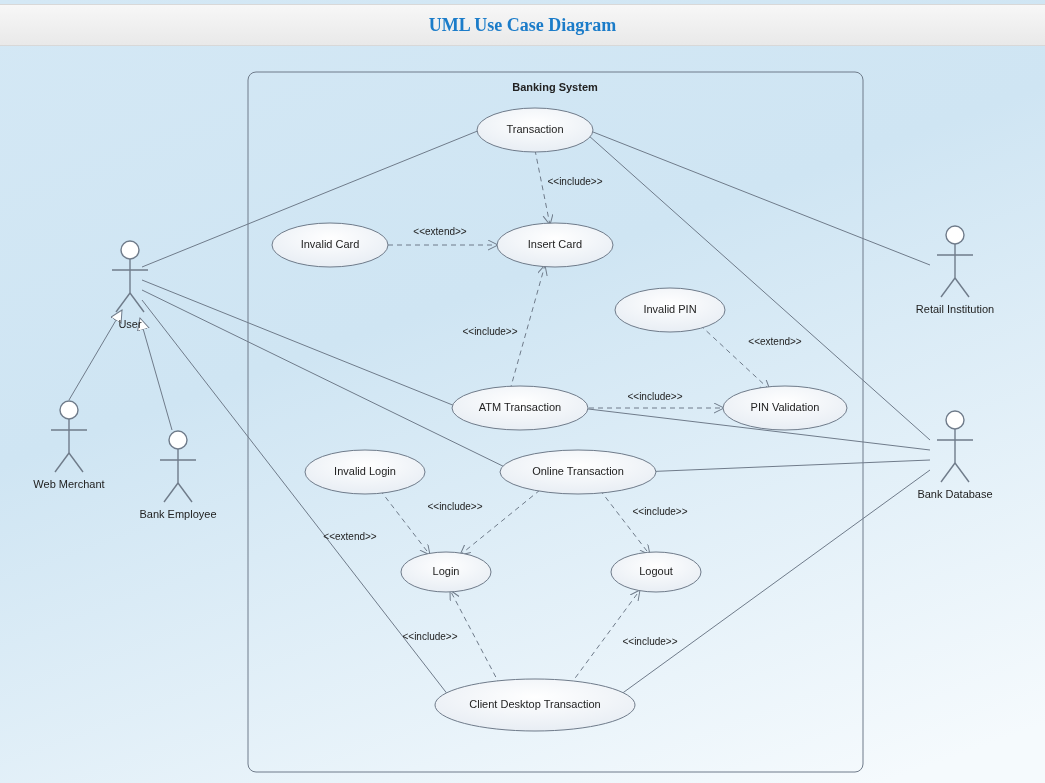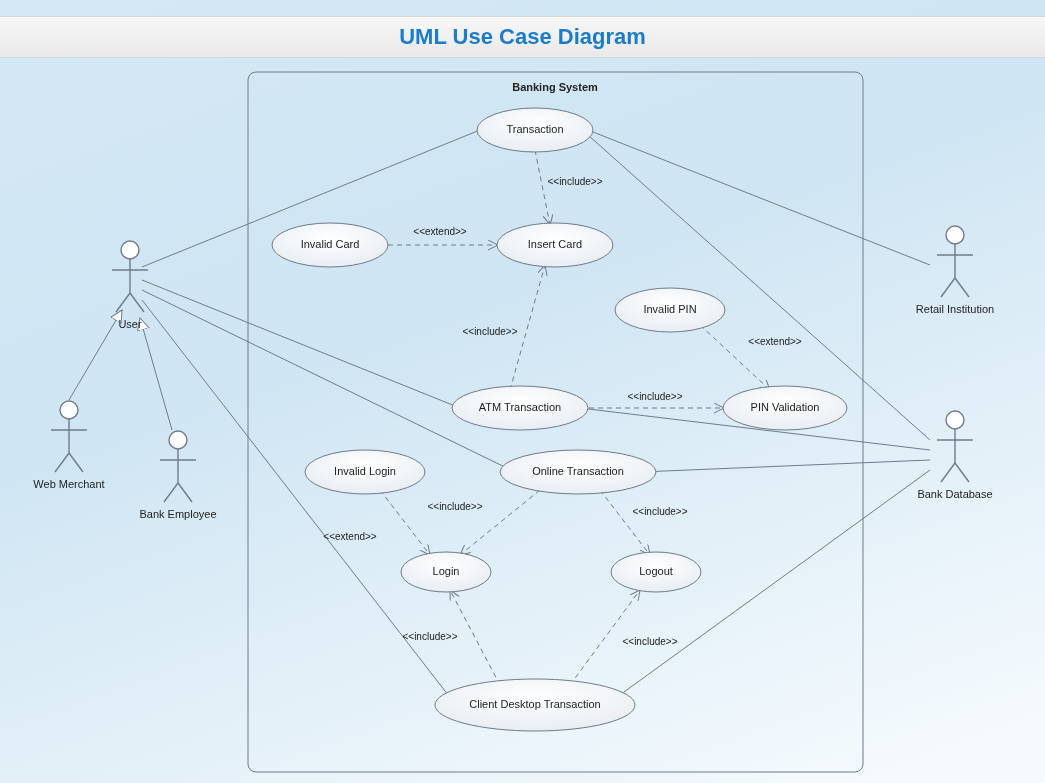--- a/index.html
+++ b/index.html
@@ -6,31 +6,32 @@
     margin: 0;
     padding: 0;
     width: 1045px;
     height: 783px;
     font-family: Verdana, Geneva, sans-serif;
     background: linear-gradient(160deg, #d4e8f5 0%, #cfe5f3 40%, #f5fafd 95%);
     overflow: hidden;
   }
   .title-bar {
     position: absolute;
-    left: 0; top: 16px;
+    left: 0; top: 4px;
     width: 100%;
     height: 40px;
     background: linear-gradient(#f7f7f7, #e9e9e9);
     border-top: 1px solid #d8d8d8;
     border-bottom: 1px solid #d8d8d8;
     text-align: center;
     line-height: 40px;
-    font-size: 22px;
+    font-size: 18px;
     font-weight: bold;
     color: #1b7cc9;
+    font-family: Liberation Serif, serif;
   }
   svg {
     position: absolute;
     left: 0; top: 0;
   }
   .usecase {
     fill: url(#ucGrad);
     stroke: #6f7b8a;
     stroke-width: 1;
   }

